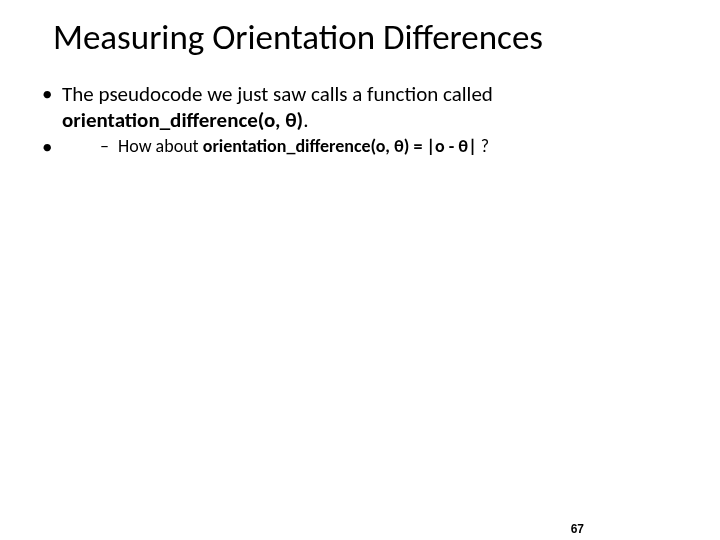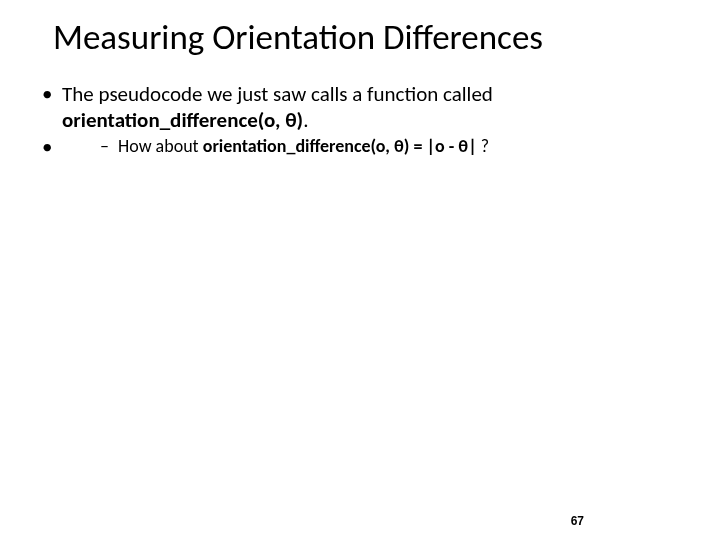--- a/index.html
+++ b/index.html
@@ -62,21 +62,21 @@
     content: "–";
     position: absolute;
     left: 0;
     top: 0;
     font-size: 18px;
   }
   .bold { font-weight: 700; }
   .page-number {
     position: absolute;
     right: 12px;
-    bottom: 12px;
+    bottom: 4px;
     font-size: 12px;
     font-weight: 700;
     color: #000;
     font-family: Arial, sans-serif;
   }
 </style>
 </head>
 <body>
 
 <div class="slide">

